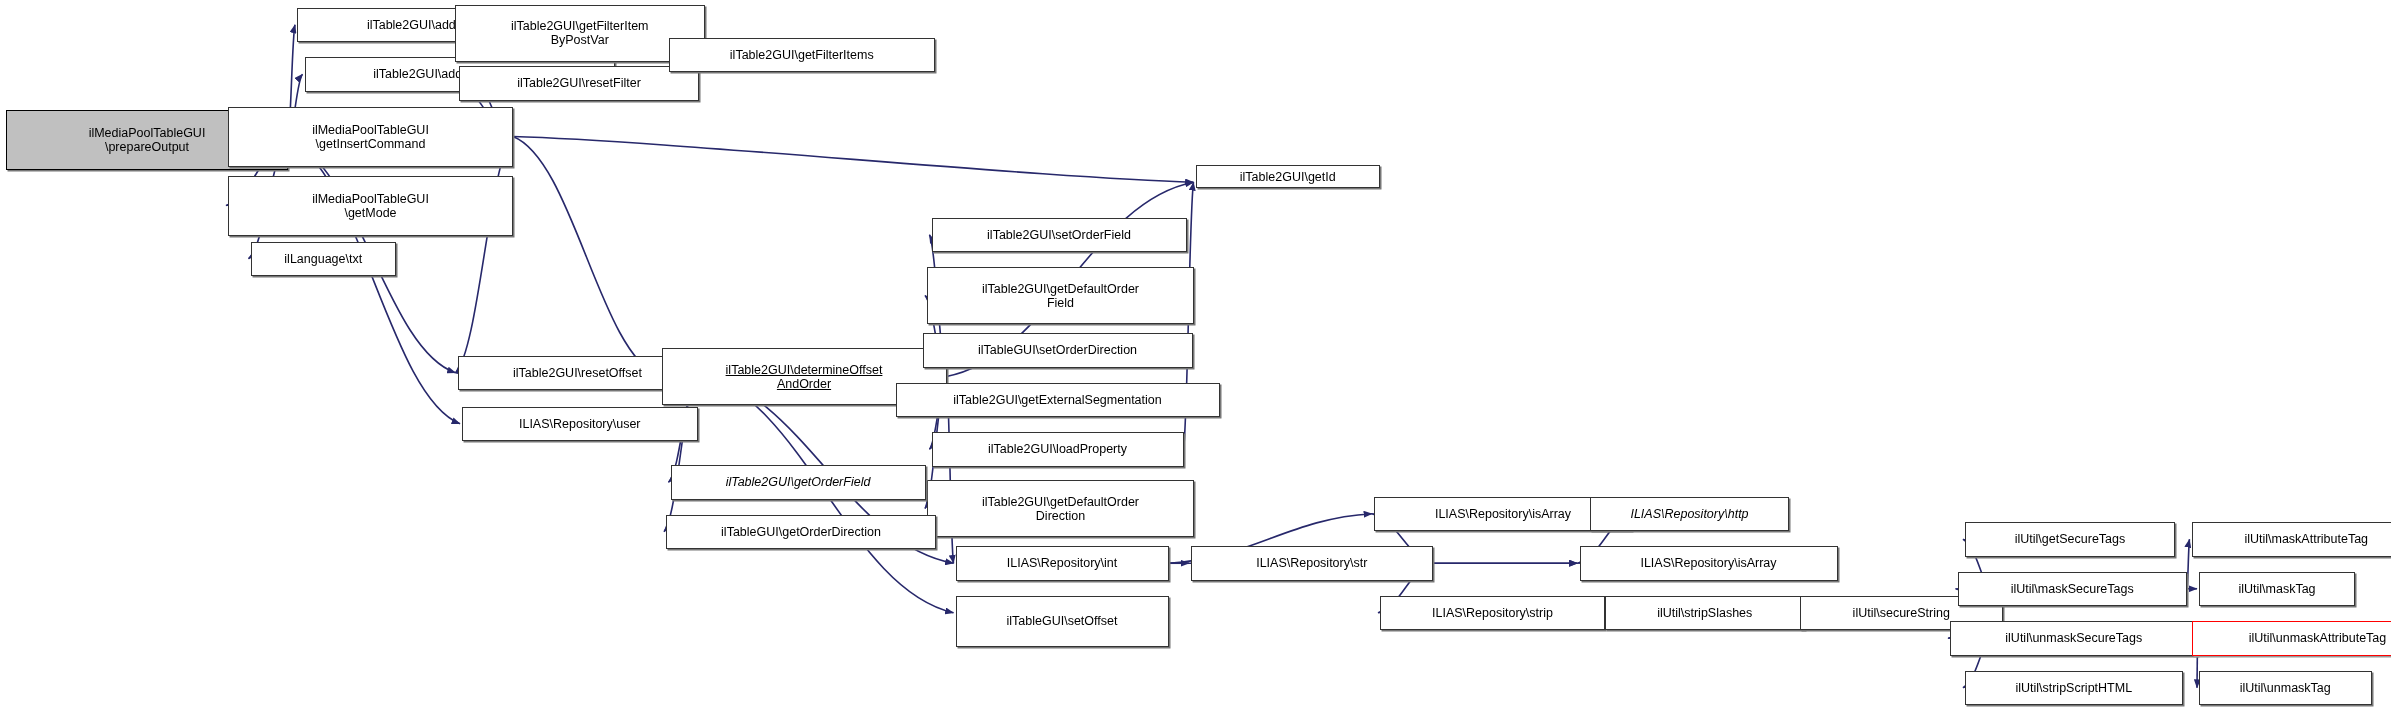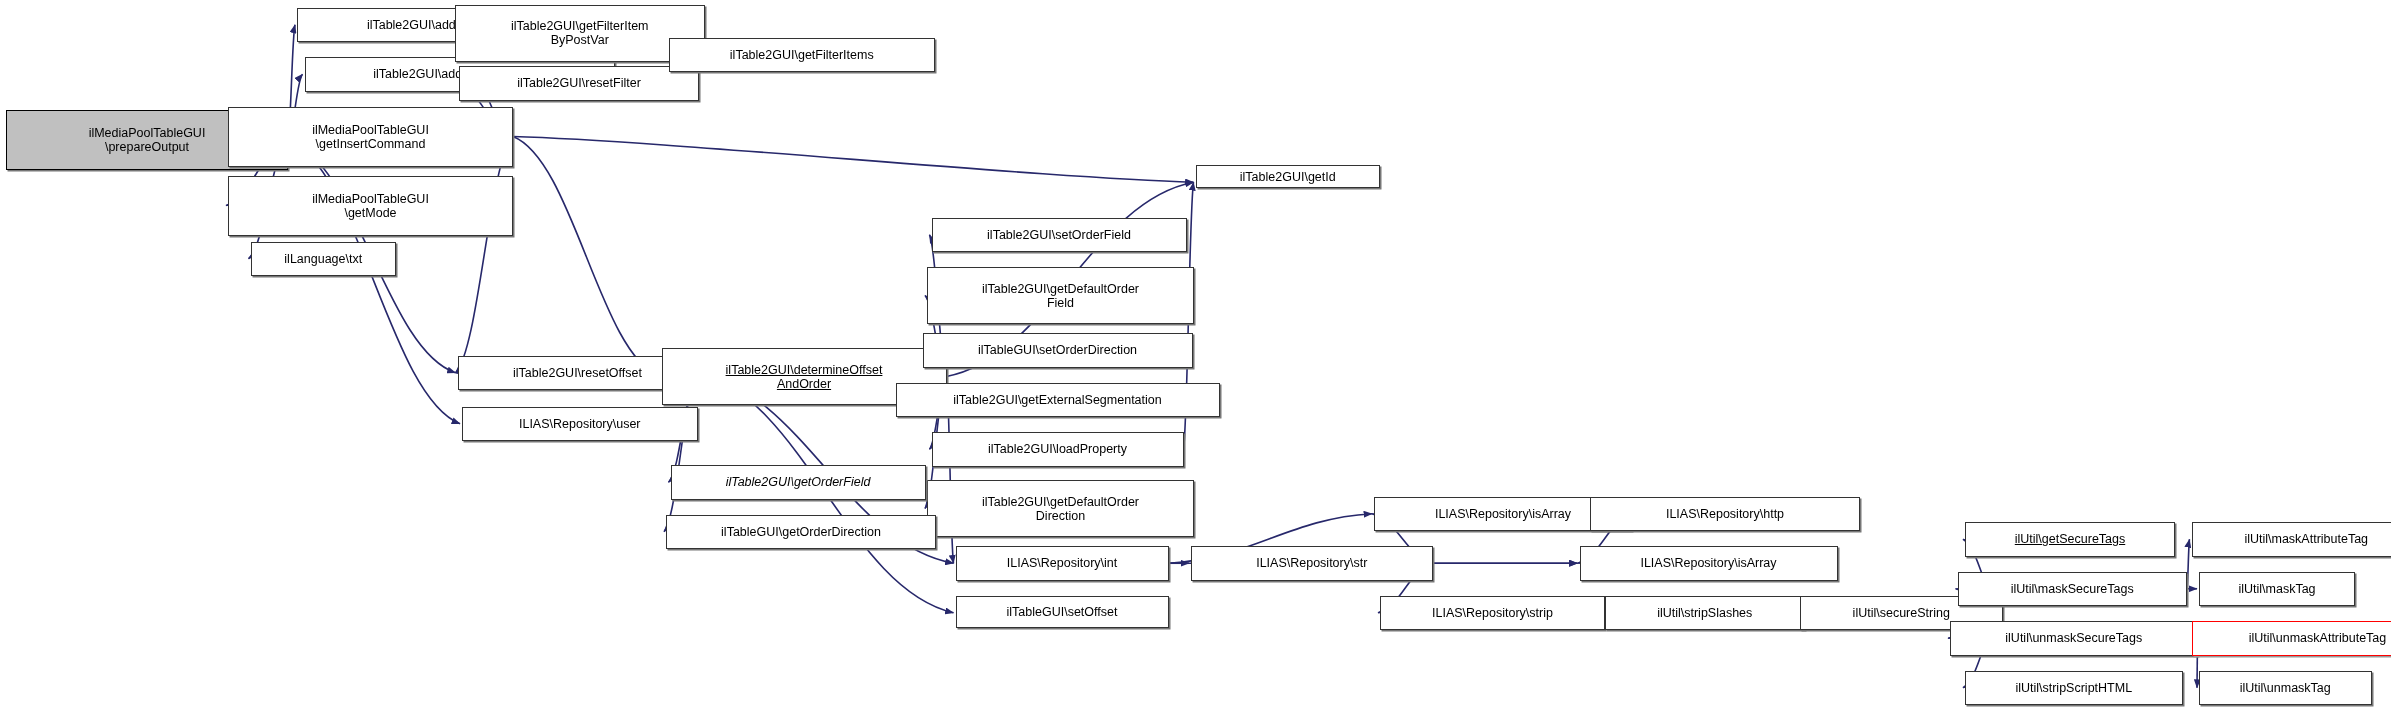--- a/index.html
+++ b/index.html
@@ -99,29 +99,29 @@
       <div class="node" style="left: 927px; top: 267px; width: 267px; height: 57px;"><span>ilTable2GUI\getDefaultOrder
 Field</span></div>
       <div class="node" style="left: 922.5px; top: 333px; width: 270px; height: 34.5px;"><span>ilTableGUI\setOrderDirection</span></div>
       <div class="node" style="left: 895.5px; top: 382.5px; width: 324px; height: 34.5px;"><span>ilTable2GUI\getExternalSegmentation</span></div>
       <div class="node" style="left: 931.5px; top: 432px; width: 252px; height: 34.5px;"><span>ilTable2GUI\loadProperty</span></div>
       <div class="node" style="left: 927px; top: 480px; width: 267px; height: 57px;"><span>ilTable2GUI\getDefaultOrder
 Direction</span></div>
       <div class="node" style="left: 670.5px; top: 465px; width: 255px; height: 34.5px; font-style: italic;"><span>ilTable2GUI\getOrderField</span></div>
       <div class="node" style="left: 666px; top: 514.5px; width: 270px; height: 34.5px;"><span>ilTableGUI\getOrderDirection</span></div>
       <div class="node" style="left: 955.5px; top: 546px; width: 213px; height: 34.5px;"><span>ILIAS\Repository\int</span></div>
-      <div class="node" style="left: 955.5px; top: 595.5px; width: 213px; height: 32px;"><span>ilTableGUI\setOffset</span></div>
+      <div class="node" style="left: 955.5px; top: 595.5px; width: 213px; height: 51px;"><span>ilTableGUI\setOffset</span></div>
       <div class="node" style="left: 1191px; top: 546px; width: 241.5px; height: 34.5px;"><span>ILIAS\Repository\str</span></div>
       <div class="node" style="left: 1380px; top: 595.5px; width: 225px; height: 34.5px;"><span>ILIAS\Repository\strip</span></div>
       <div class="node" style="left: 1374px; top: 496.5px; width: 258px; height: 34.5px;"><span>ILIAS\Repository\isArray</span></div>
-      <div class="node" style="left: 1590px; top: 496.5px; width: 270px; height: 34.5px;"><span>ILIAS\Repository\http</span></div>
+      <div class="node" style="left: 1590px; top: 496.5px; width: 199px; height: 34.5px; font-style: italic;"><span>ILIAS\Repository\http</span></div>
       <div class="node" style="left: 1579.5px; top: 546px; width: 258px; height: 34.5px;"><span>ILIAS\Repository\isArray</span></div>
       <div class="node" style="left: 1605px; top: 595.5px; width: 199.5px; height: 34.5px;"><span>ilUtil\stripSlashes</span></div>
       <div class="node" style="left: 1800px; top: 595.5px; width: 202.5px; height: 34.5px;"><span>ilUtil\secureString</span></div>
-      <div class="node" style="left: 1965px; top: 522px; width: 210px; height: 34.5px; text-decoration: underline;"><span>ilUtil\getSecureTags</span></div>
+      <div class="node" style="left: 1965px; top: 522px; width: 210px; height: 34.5px;"><span>ilUtil\getSecureTags</span></div>
       <div class="node" style="left: 1957.5px; top: 571.5px; width: 229.5px; height: 34.5px;"><span>ilUtil\maskSecureTags</span></div>
       <div class="node" style="left: 1950px; top: 621px; width: 247.5px; height: 34.5px;"><span>ilUtil\unmaskSecureTags</span></div>
       <div class="node" style="left: 1965px; top: 670.5px; width: 217.5px; height: 34.5px;"><span>ilUtil\stripScriptHTML</span></div>
       <div class="node" style="left: 2191.5px; top: 522px; width: 229.5px; height: 34.5px;"><span>ilUtil\maskAttributeTag</span></div>
       <div class="node" style="left: 2199px; top: 571.5px; width: 156px; height: 34.5px;"><span>ilUtil\maskTag</span></div>
       <div class="node alert" style="left: 2191.5px; top: 621px; width: 252px; height: 34.5px;"><span>ilUtil\unmaskAttributeTag</span></div>
       <div class="node" style="left: 2199px; top: 670.5px; width: 172.5px; height: 34.5px;"><span>ilUtil\unmaskTag</span></div>
     </div>
 </div>
 

